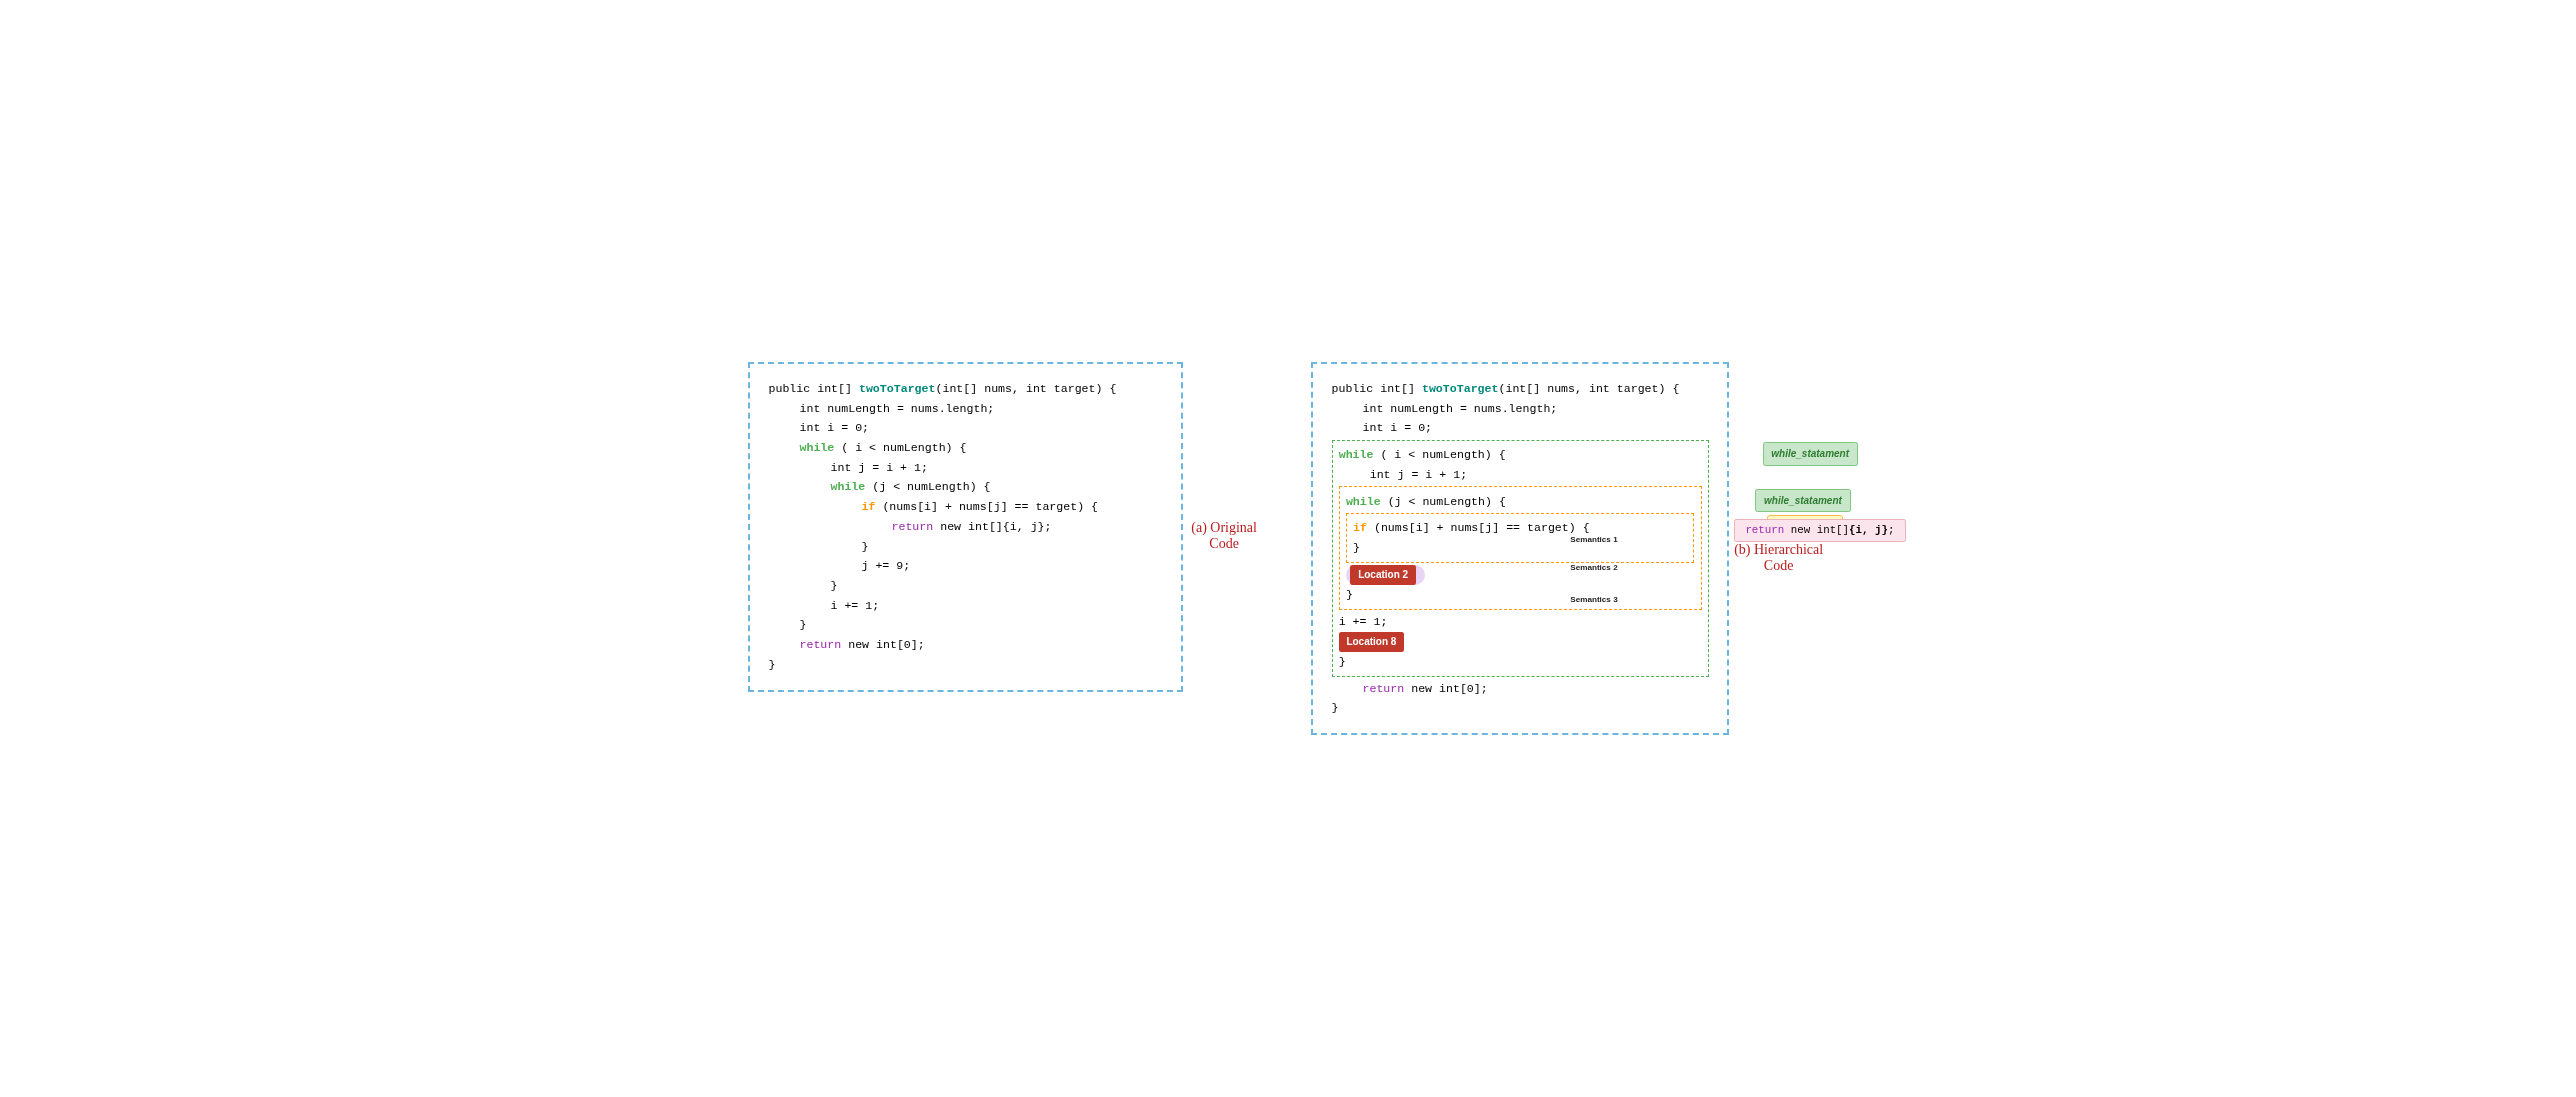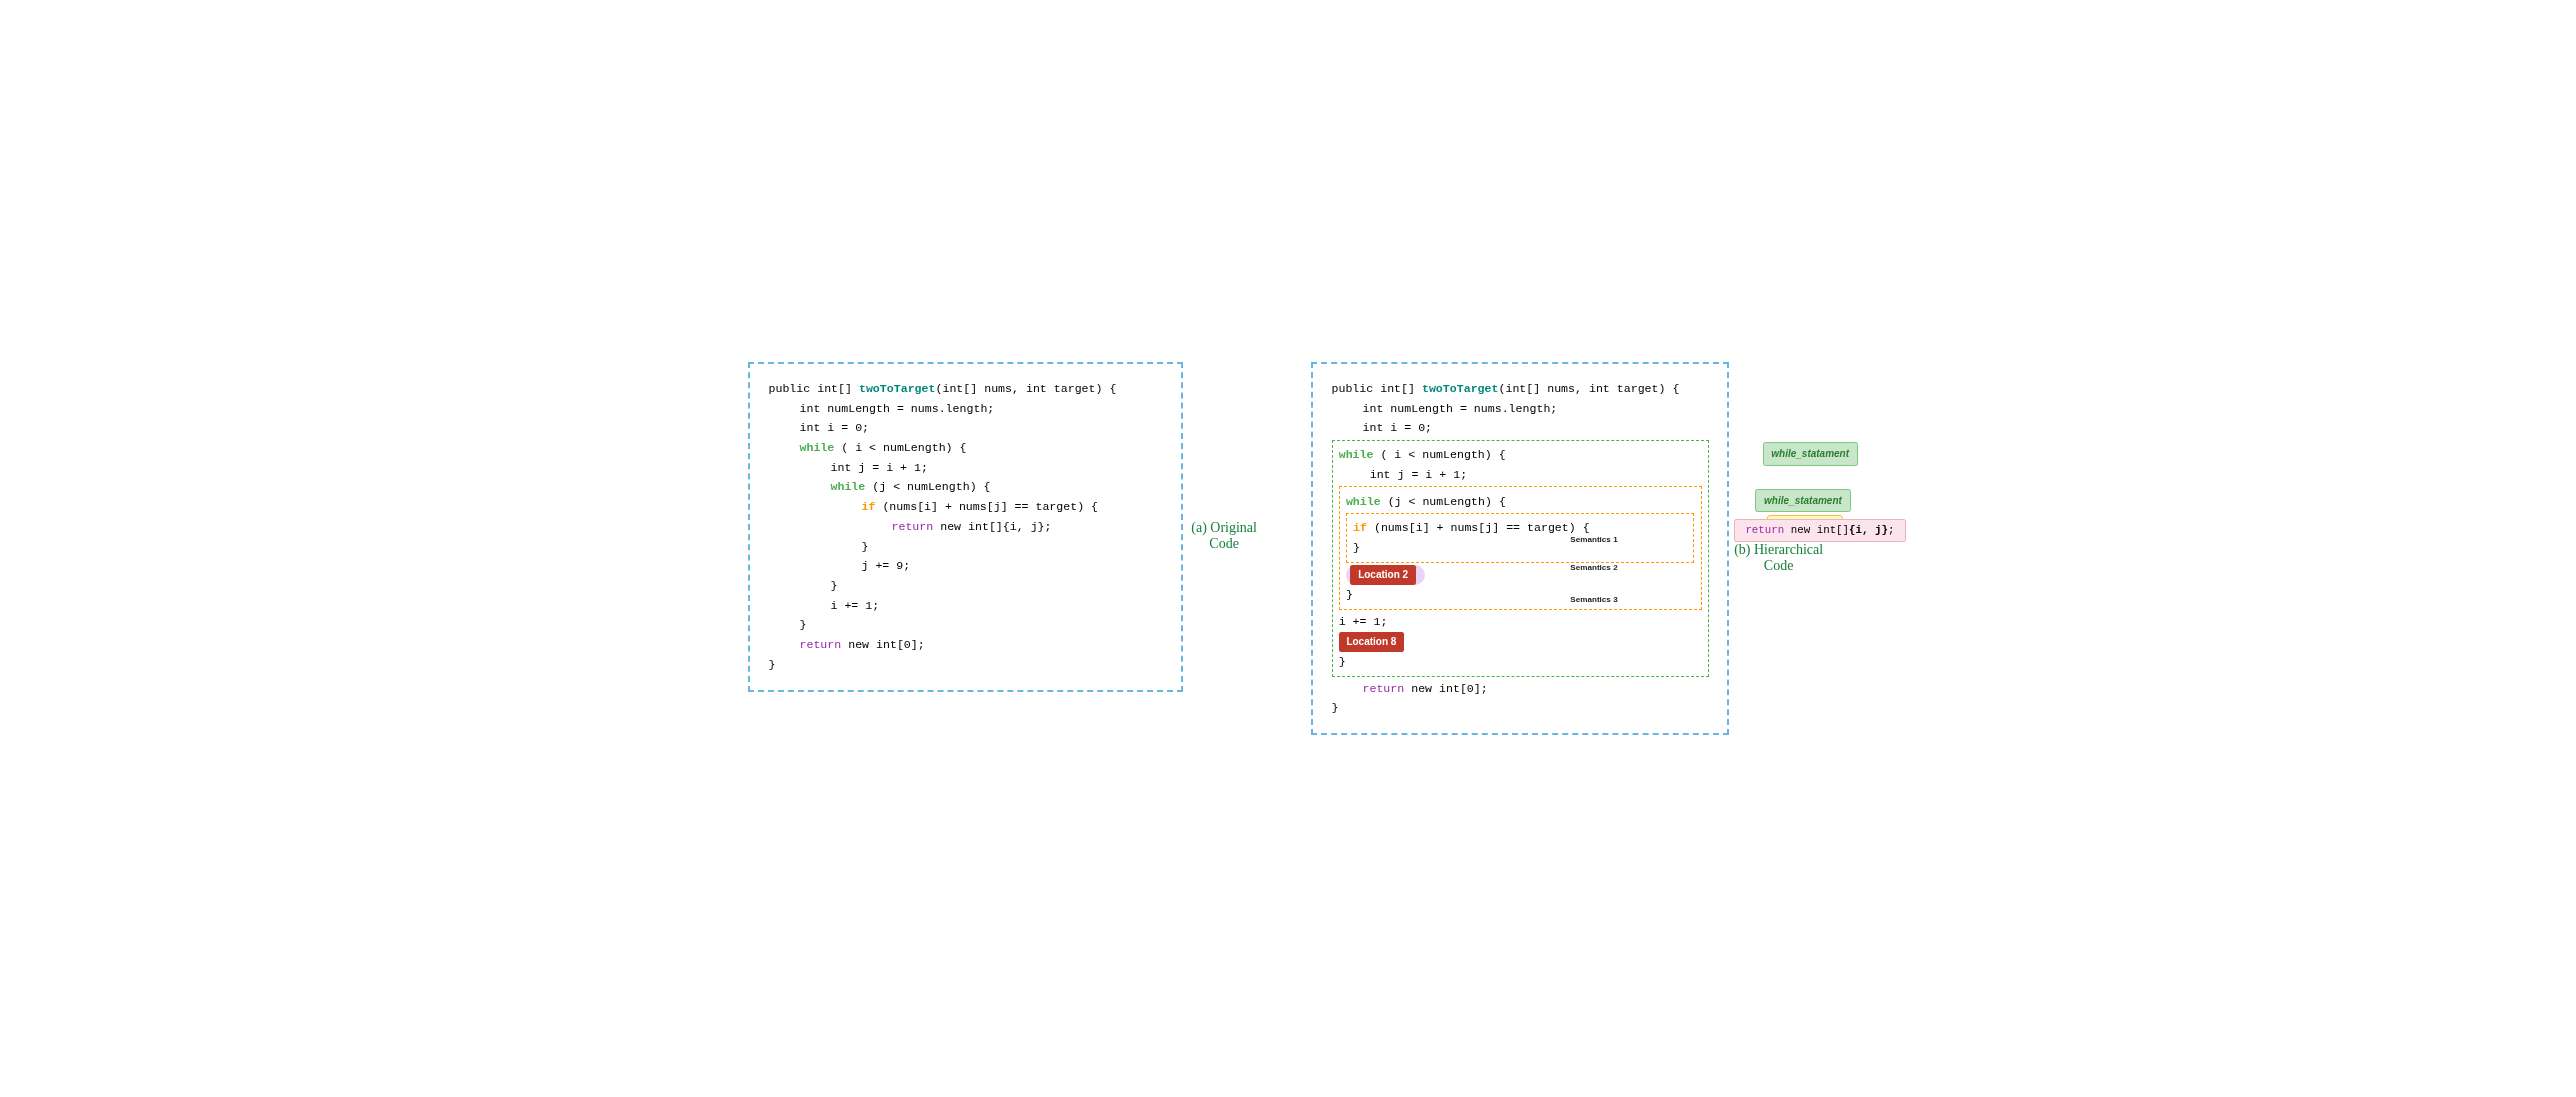--- a/index.html
+++ b/index.html
@@ -31,21 +31,21 @@
       background: #fff;
       font-size: 11.6px;
       line-height: 1.7;
       width: 100%;
       position: relative;
     }
     .caption {
       margin-top: 18.5px;
       font-family: Georgia, serif;
       font-size: 14px;
-      color: #15803d;
+      color: #b91c1c;
       text-align: center;
     }
     .kw-green { color: #4CAF50; font-weight: bold; }
     .kw-purple { color: #9C27B0; }
     .kw-orange { color: #FF9800; font-weight: bold; }
     .fn-teal { color: #00897B; font-weight: bold; }
     .indent1 { padding-left: 31px; }
     .indent2 { padding-left: 62px; }
     .indent3 { padding-left: 93px; }
     .indent4 { padding-left: 123px; }

